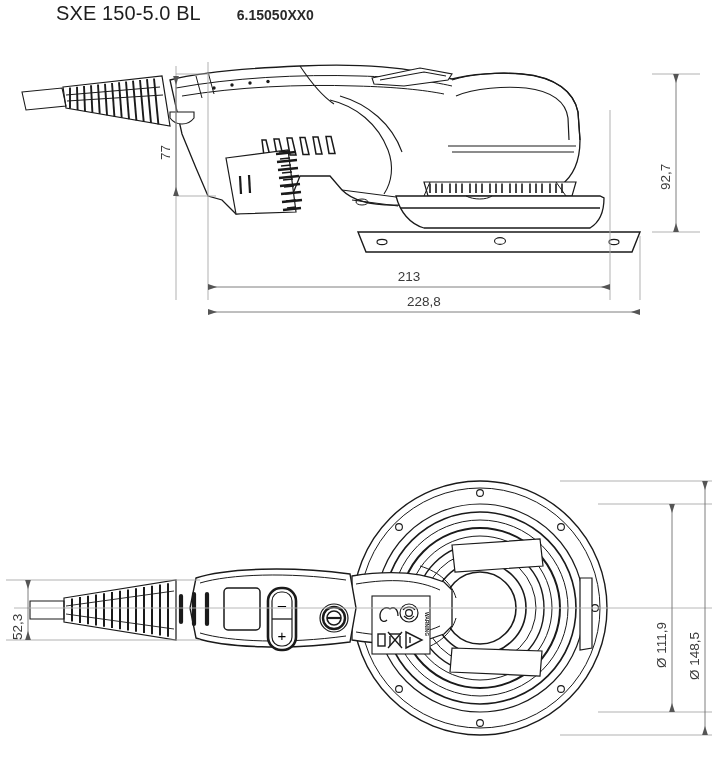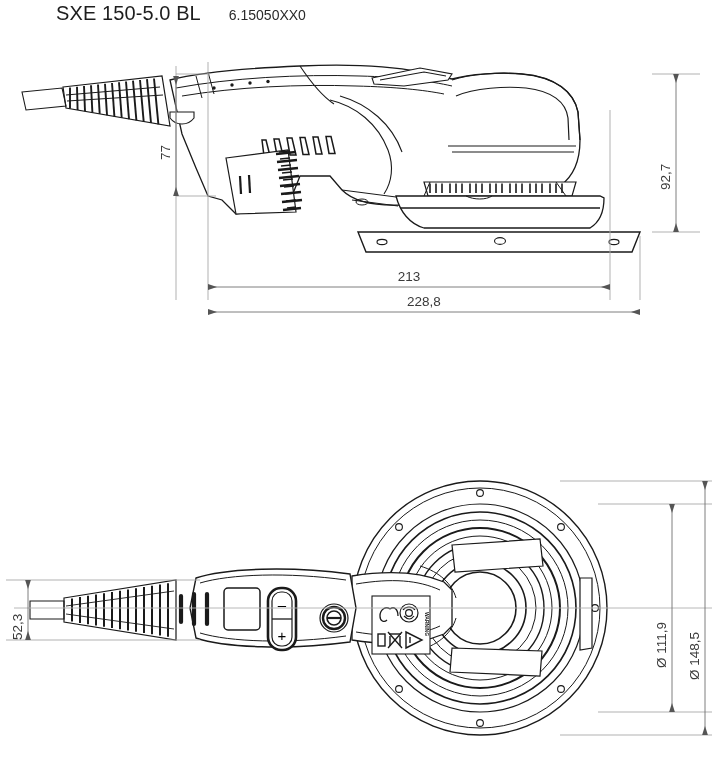--- a/index.html
+++ b/index.html
@@ -31,23 +31,23 @@
   }
   .title-main {
     font-size: 20px;
     font-weight: 400;
     letter-spacing: 0.1px;
     color: #1d1d1d;
     white-space: nowrap;
   }
   .title-code {
     font-size: 14px;
-    font-weight: 400;
+    font-weight: 700;
     color: #2a2a2a;
-    margin-left: 28px;
+    margin-left: 36px;
     white-space: nowrap;
   }
   svg.draw {
     position: absolute;
     left: 0; top: 0;
     width: 720px;
     height: 768px;
   }
   .dimtext {
     font-family: "Liberation Sans", sans-serif;

